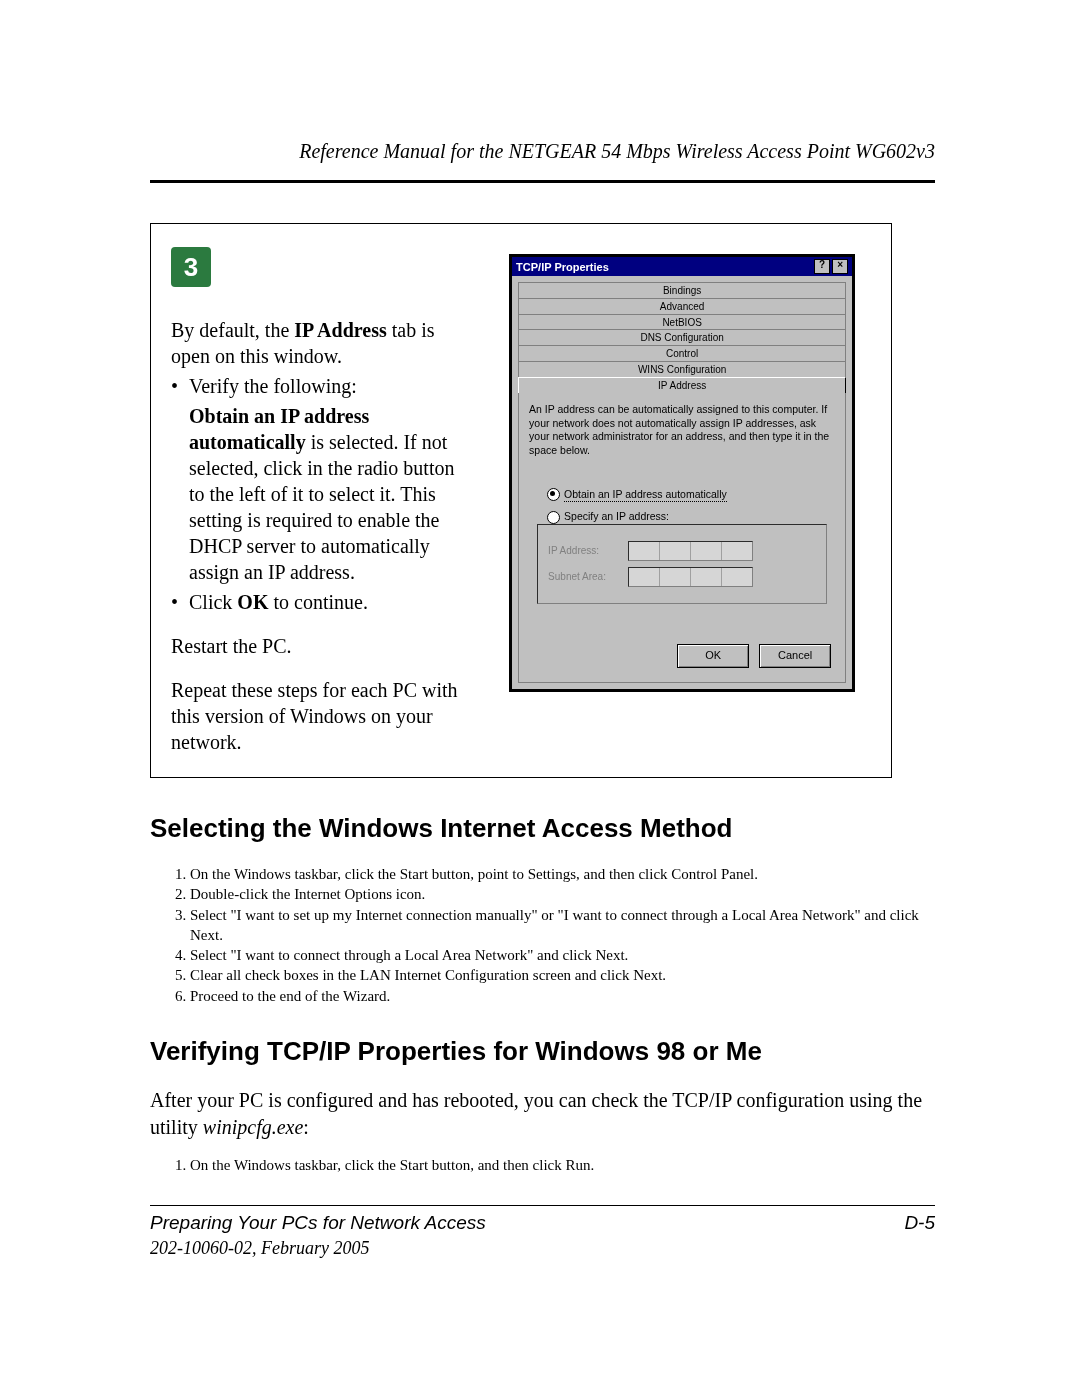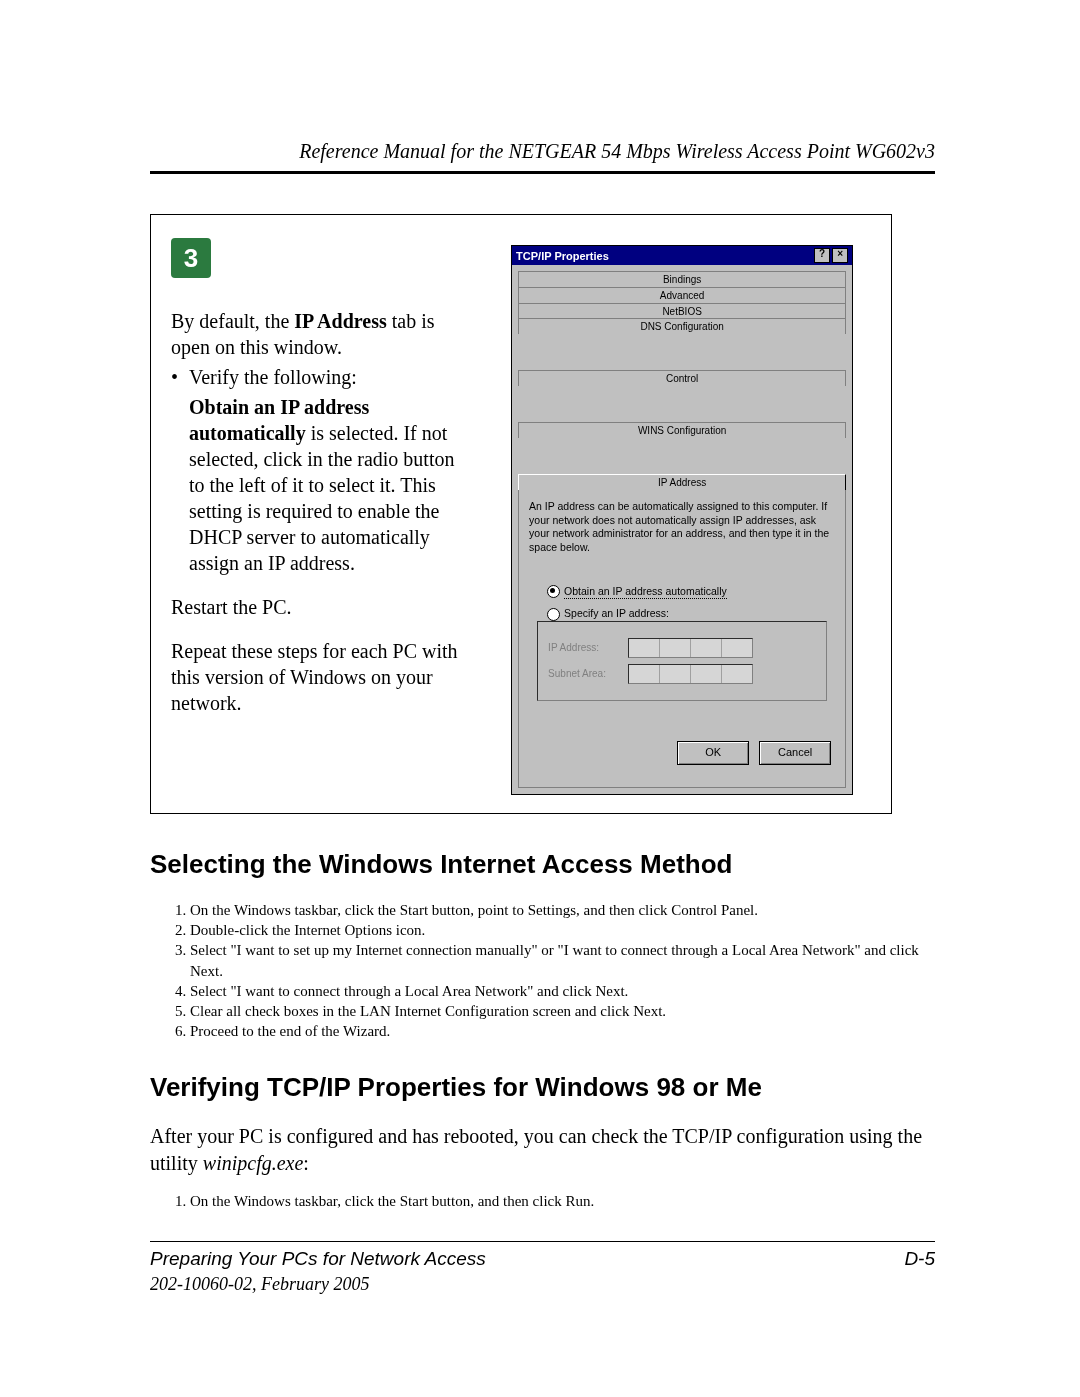--- a/index.html
+++ b/index.html
@@ -15,21 +15,21 @@
   .page {
     position: absolute;
     left: 150px;
     top: 140px;
     width: 785px;
   }
   .header-title {
     font-style: italic;
     font-size: 20px;
     text-align: right;
-    margin-bottom: 8px;
+    margin-bottom: 17px;
   }
   .hr {
     border-top: 3px solid #000;
     margin: 0 0 40px 0;
   }
 
   
   .figure-box {
     border: 1px solid #000;
     width: 740px;
@@ -69,21 +69,21 @@
     padding: 30px 20px 18px 10px;
     display: flex;
     justify-content: center;
   }
 
   
   .win-dialog {
     width: 340px;
     font-family: "MS Sans Serif", Tahoma, Arial, sans-serif;
     font-size: 11px;
-    border: 1px solid #000000;
+    border: 3px solid #000000;
     background: #14532d;
     box-shadow: 1px 1px 0 #808080 inset, -1px -1px 0 #fff inset;
   }
   .titlebar {
     background: #000080;
     color: #fff;
     font-weight: bold;
     padding: 2px 4px;
     display: flex;
     justify-content: space-between;
@@ -100,41 +100,41 @@
     text-align: center;
     color: #000;
     font-family: Arial, sans-serif;
     font-weight: bold;
   }
   .dlg-body {
     padding: 6px;
     background: #c0c0c0;
   }
   .tab-row { display: flex; flex-direction: column; }
-  .tab-row.second { margin-top: -1px; gap: 36px; }
+  .tab-row.second { margin-top: -1px; }
   .tab {
     flex: 1;
     text-align: center;
     border: 1px solid #808080;
     border-bottom: none;
     background: #c0c0c0;
     font-size: 10px;
     padding: 2px 2px;
   }
   .tab.active {
     background: #c0c0c0;
     border-color: #fff #000 #c0c0c0 #fff;
     position: relative;
     z-index: 2;
   }
   .tab-panel {
     border: 1px solid #808080;
     border-top-color: #fff;
     background: #c0c0c0;
-    padding: 10px 10px 22px 10px;
+    padding: 10px 10px 14px 10px;
     font-size: 10.5px;
     line-height: 1.3;
     margin-top: -1px;
   }
   .tab-text { margin-bottom: 30px; }
   .radio-item { display: flex; align-items: center; gap: 4px; margin: 5px 0 8px 18px; }
   .radio-dot {
     width: 11px; height: 11px; border-radius: 50%;
     border: 1px solid #000; background: #fff; position: relative;
   }
@@ -216,20 +216,23 @@
   <div class="figure-box">
     <div class="figure-left">
       <div class="step-badge">3</div>
       <div class="body-text">
         <p>
           <span>By default, the </span><span class="bold">IP Address</span><span> tab is open on this window.</span>
         </p>
         <p class="bullet">Verify the following:</p>
         <p style="padding-left:18px;">
           <span class="bold">Obtain an IP address automatically</span><span> is selected. If not selected, click in the radio button to the left of it to select it. This setting is required to enable the DHCP server to automatically assign an IP address.</span>
+        </p>
+        <p class="bullet">
+          <span>Click </span><span class="bold">OK</span><span> to continue.</span>
         </p>
         <p class="sp">Restart the PC.</p>
         <p class="sp">Repeat these steps for each PC with this version of Windows on your network.</p>
       </div>
     </div>
 
     <div class="figure-right">
       <div class="win-dialog">
         <div class="titlebar">
           <span>TCP/IP Properties</span>

